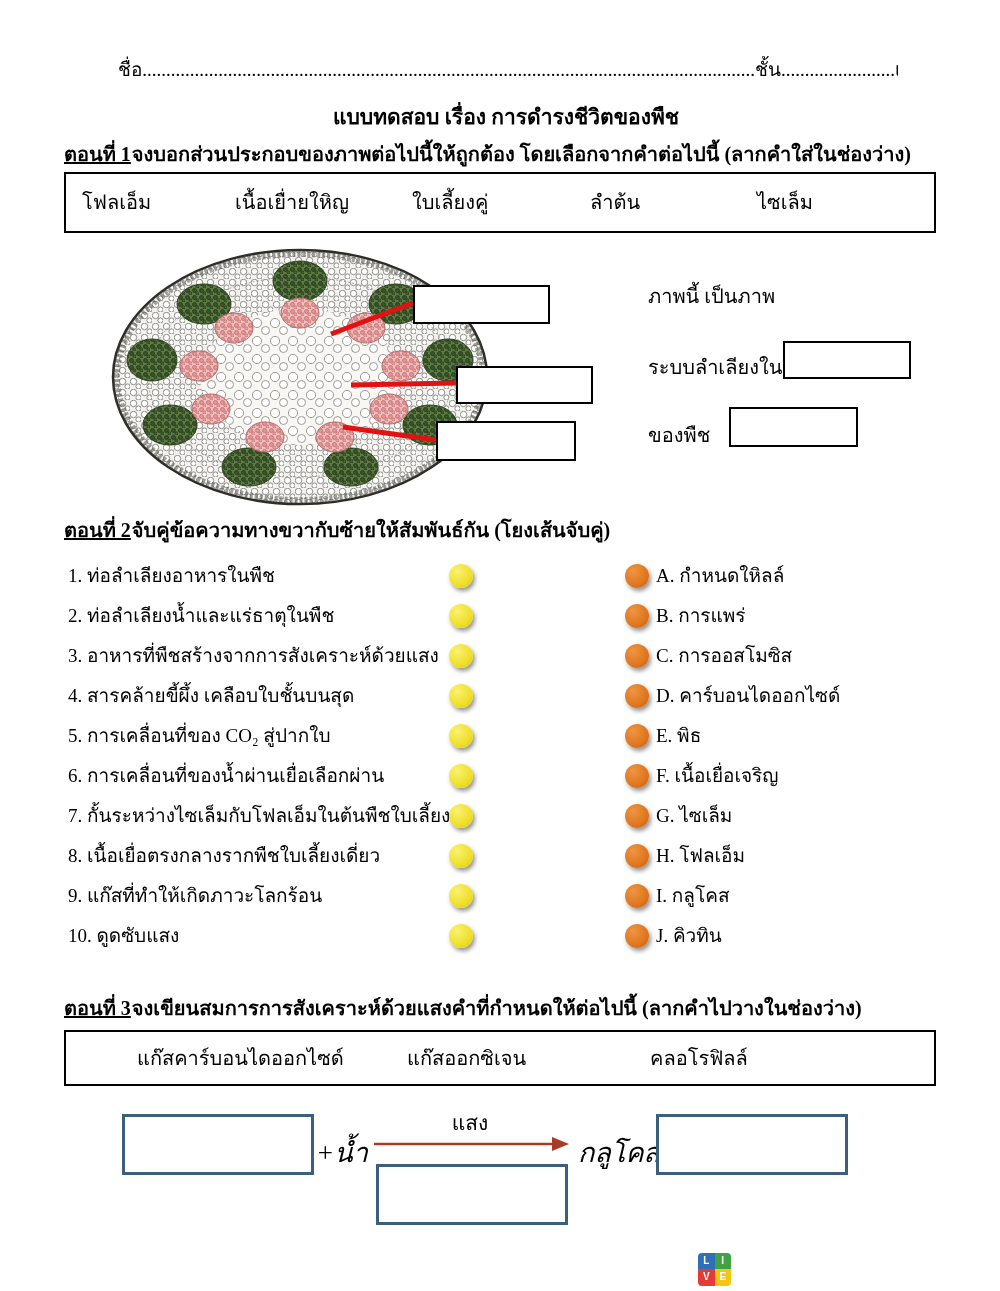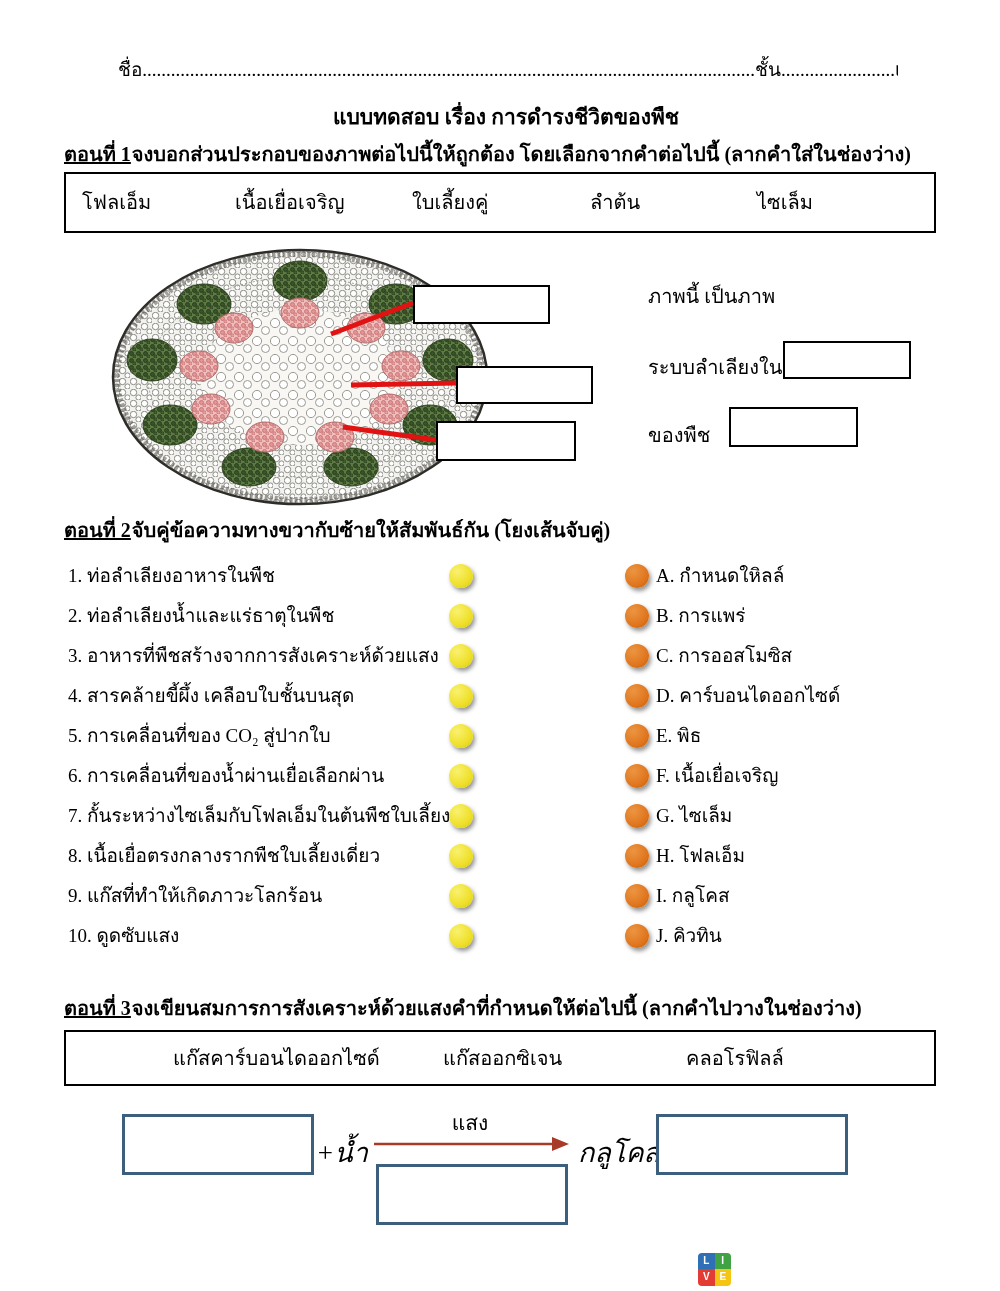--- a/index.html
+++ b/index.html
@@ -16,21 +16,21 @@
 
   .sec-head { font-size:20px; font-weight:700; white-space:nowrap; }
   .sec-label { text-decoration:underline; }
   .sec-text { margin-left:1px; }
 
   .bank { border:2px solid #000; background:#fff; }
   #bank1 { left:64px; top:172px; width:868px; height:57px; }
   #bank2 { left:64px; top:1030px; width:868px; height:52px; }
   .bank-word { position:absolute; top:0; font-size:20px; cursor:grab; white-space:nowrap; }
   #bank1 .bank-word { line-height:57px; }
-  #bank2 .bank-word { line-height:52px;margin-left:36px; }
+  #bank2 .bank-word { line-height:52px; }
 
   #figure { left:108px; top:246px; width:385px; height:262px; z-index:1; }
   #overlay { left:0; top:0; z-index:2; pointer-events:none; }
 
   .ansbox { border:2px solid #000; background:#fff; z-index:3; }
   #abox1 { left:413px; top:285px; width:133px; height:35px; }
   #abox2 { left:456px; top:366px; width:133px; height:34px; }
   #abox3 { left:436px; top:421px; width:136px; height:36px; }
   #abox4 { left:783px; top:341px; width:124px; height:34px; }
   #abox5 { left:729px; top:407px; width:125px; height:36px; }
@@ -87,21 +87,21 @@
 
   <div class="abs name-line">ชื่อ.................................................................................................................................ชั้น........................เลขที่.................</div>
   <div class="abs title">แบบทดสอบ เรื่อง การดำรงชีวิตของพืช</div>
 
   <div class="abs sec-head" id="p1-head">
     <span class="sec-label">ตอนที่ 1</span><span class="sec-text">จงบอกส่วนประกอบของภาพต่อไปนี้ให้ถูกต้อง โดยเลือกจากคำต่อไปนี้ (ลากคำใส่ในช่องว่าง)</span>
   </div>
 
   <div class="abs bank" id="bank1">
     <span class="bank-word" style="left:16px">โฟลเอ็ม</span>
-    <span class="bank-word" style="left:169px">เนื้อเยื่อเจริญ</span>
+    <span class="bank-word" style="left:169px">เนื้อเยื่ายใหิญ</span>
     <span class="bank-word" style="left:346px">ใบเลี้ยงคู่</span>
     <span class="bank-word" style="left:524px">ลำต้น</span>
     <span class="bank-word" style="left:691px">ไซเล็ม</span>
   </div>
 
   <div class="abs" id="figure">
     <svg width="385" height="262" viewBox="0 0 385 262">
       <defs>
         <pattern id="cellsSmall" width="11" height="11" patternUnits="userSpaceOnUse">
           <rect width="11" height="11" fill="#f3f2ee"></rect>

